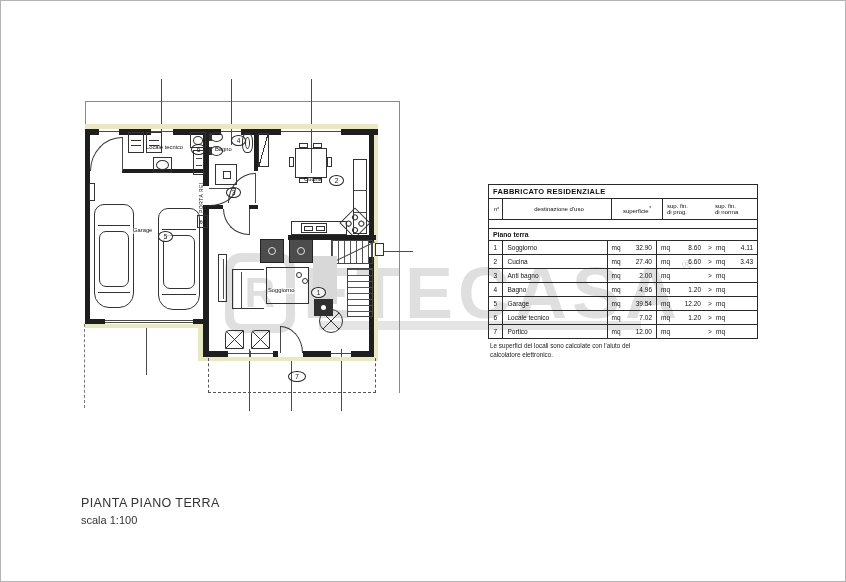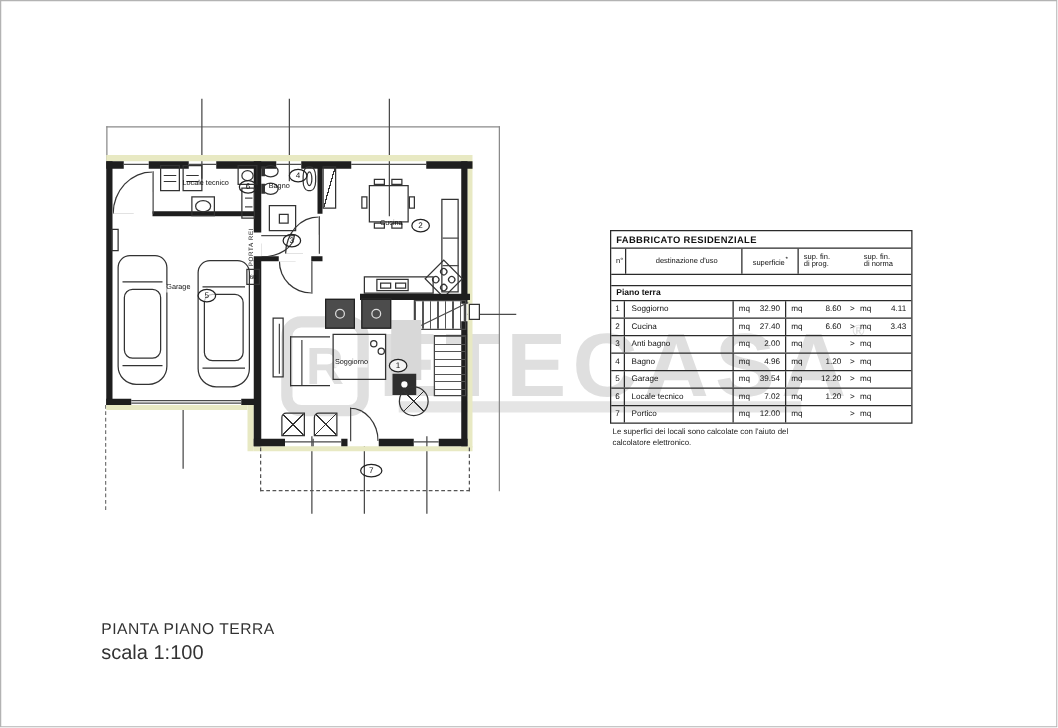--- a/index.html
+++ b/index.html
@@ -37,21 +37,21 @@
   
   #wm{position:absolute;left:224px;top:248px;height:88px;display:flex;align-items:center;z-index:1;
       color:#c5c5c5;opacity:.55;pointer-events:none;}
   #wm .logo{width:52px;height:62px;border:9px solid currentColor;border-radius:16px;display:flex;
       align-items:center;justify-content:center;font-size:42px;font-weight:bold;margin-right:8px;}
   #wm .wtxt{font-size:72px;font-weight:bold;letter-spacing:5px;line-height:1;}
   #wm .reg{font-size:13px;align-self:flex-start;margin-top:8px;font-weight:bold;}
   #wmbar{position:absolute;left:318px;top:320px;width:322px;height:9px;background:#cbcbcb;opacity:.5;z-index:1;}
   #plan{position:absolute;inset:0;z-index:2;}
   
-  #tbl{position:absolute;left:487px;top:183px;width:242px;border:1px solid #2a2a2a;z-index:3;color:#111;box-sizing:border-box;}
+  #tbl{position:absolute;left:487px;top:183px;width:270px;border:1px solid #2a2a2a;z-index:3;color:#111;box-sizing:border-box;}
   .trow{display:flex;border-top:1px solid #2a2a2a;align-items:center;box-sizing:border-box;}
   .trow.first{border-top:none;}
   .t-title{height:13px;font-size:7.5px;font-weight:bold;padding-left:4px;letter-spacing:.3px;align-items:center;display:flex;}
   .t-head{height:21px;font-size:6px;align-items:stretch;}
   .t-spacer{height:9px;}
   .t-section{height:12px;font-size:6.8px;font-weight:bold;padding-left:4px;}
   .drow{height:14px;font-size:6.5px;}
   .c-n{width:13px;text-align:center;box-sizing:border-box;}
   .c-use{width:109px;padding-left:5px;box-sizing:border-box;}
   .c-sup{width:51px;display:flex;justify-content:space-between;padding:0 4px;box-sizing:border-box;}
@@ -59,21 +59,21 @@
   .bl{border-left:1px solid #2a2a2a;align-self:stretch;display:flex;align-items:center;}
   .c-use.bl{align-items:center;}
   .hcell{display:flex;flex-direction:column;justify-content:center;padding-left:4px;box-sizing:border-box;}
   .f-mq{width:14px;}
   .f-prog{width:26px;text-align:right;margin-right:7px;}
   .f-gt{width:8px;}
   .f-mq2{width:15px;}
   .f-norma{width:22px;text-align:right;}
   #footnote{position:absolute;left:489px;top:341px;width:160px;font-size:6.3px;line-height:1.35;color:#222;z-index:3;}
   #caption-title{position:absolute;left:80px;top:495px;font-size:12.5px;color:#333;letter-spacing:.4px;z-index:3;}
-  #caption-scale{position:absolute;left:80px;top:513px;font-size:16px;color:#333;z-index:3;}
+  #caption-scale{position:absolute;left:80px;top:513px;font-size:11px;color:#333;z-index:3;}
   sup{font-size:5px;}
 </style>
 </head>
 <body>
 
 <div id="canvas">
 
   <div id="wm">
     <div class="logo">
         <span>R</span>

